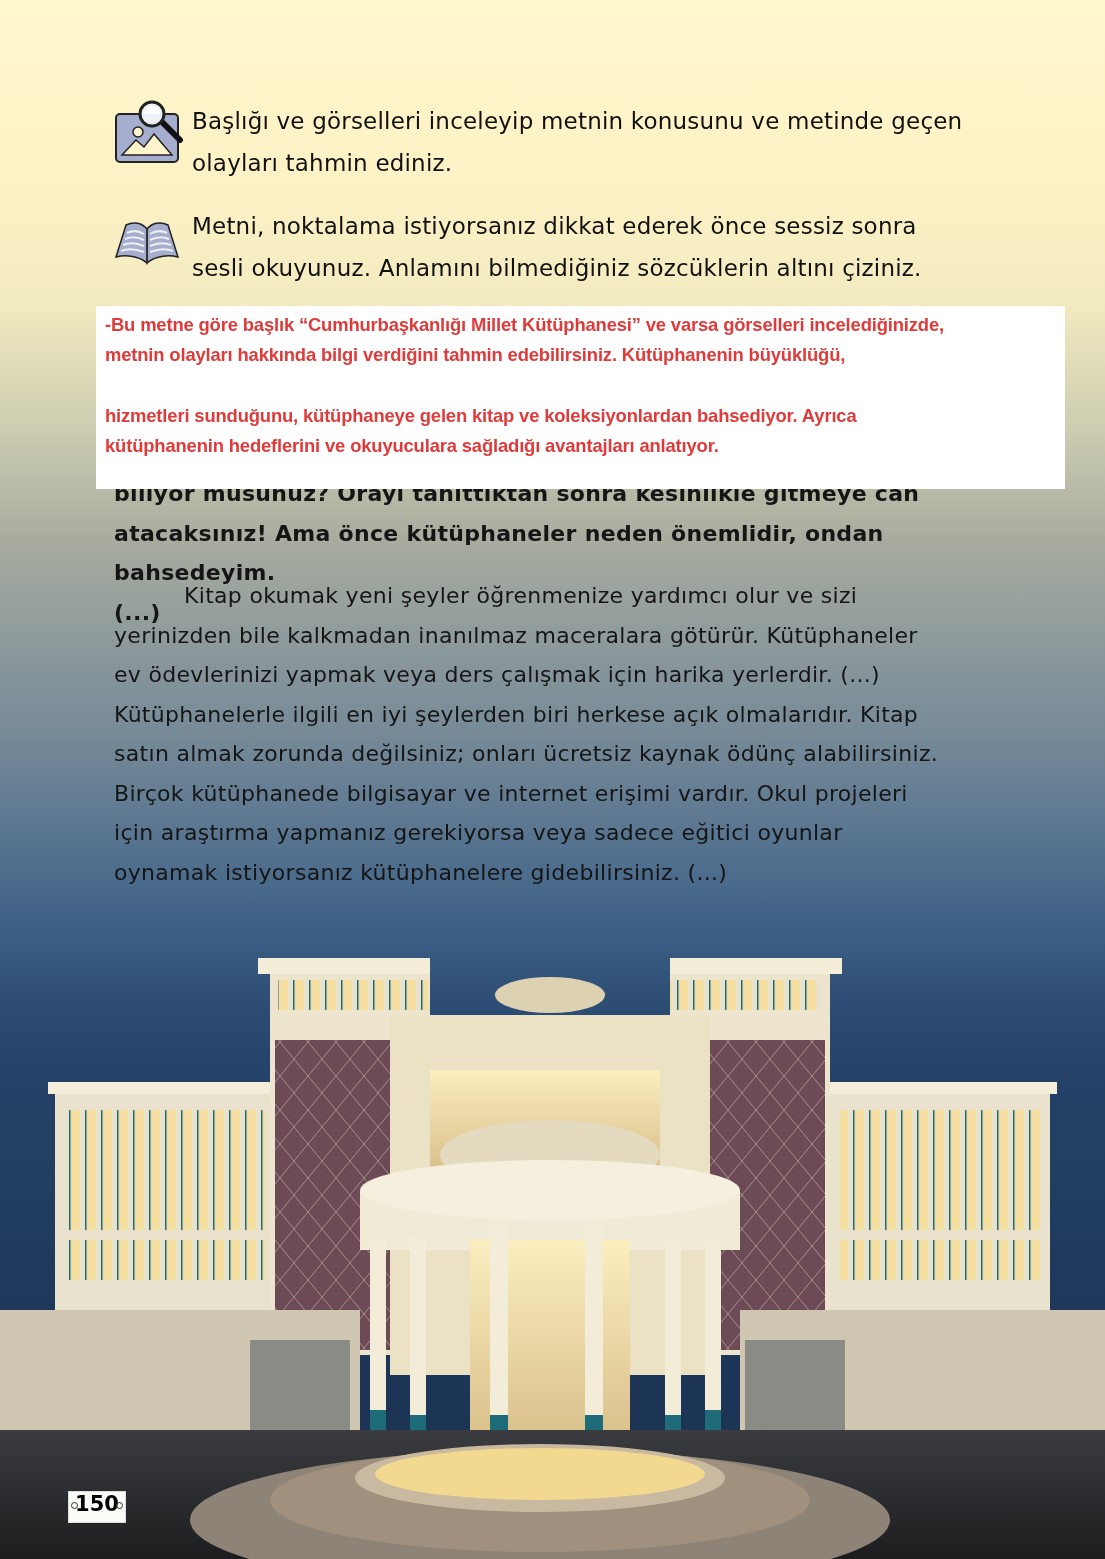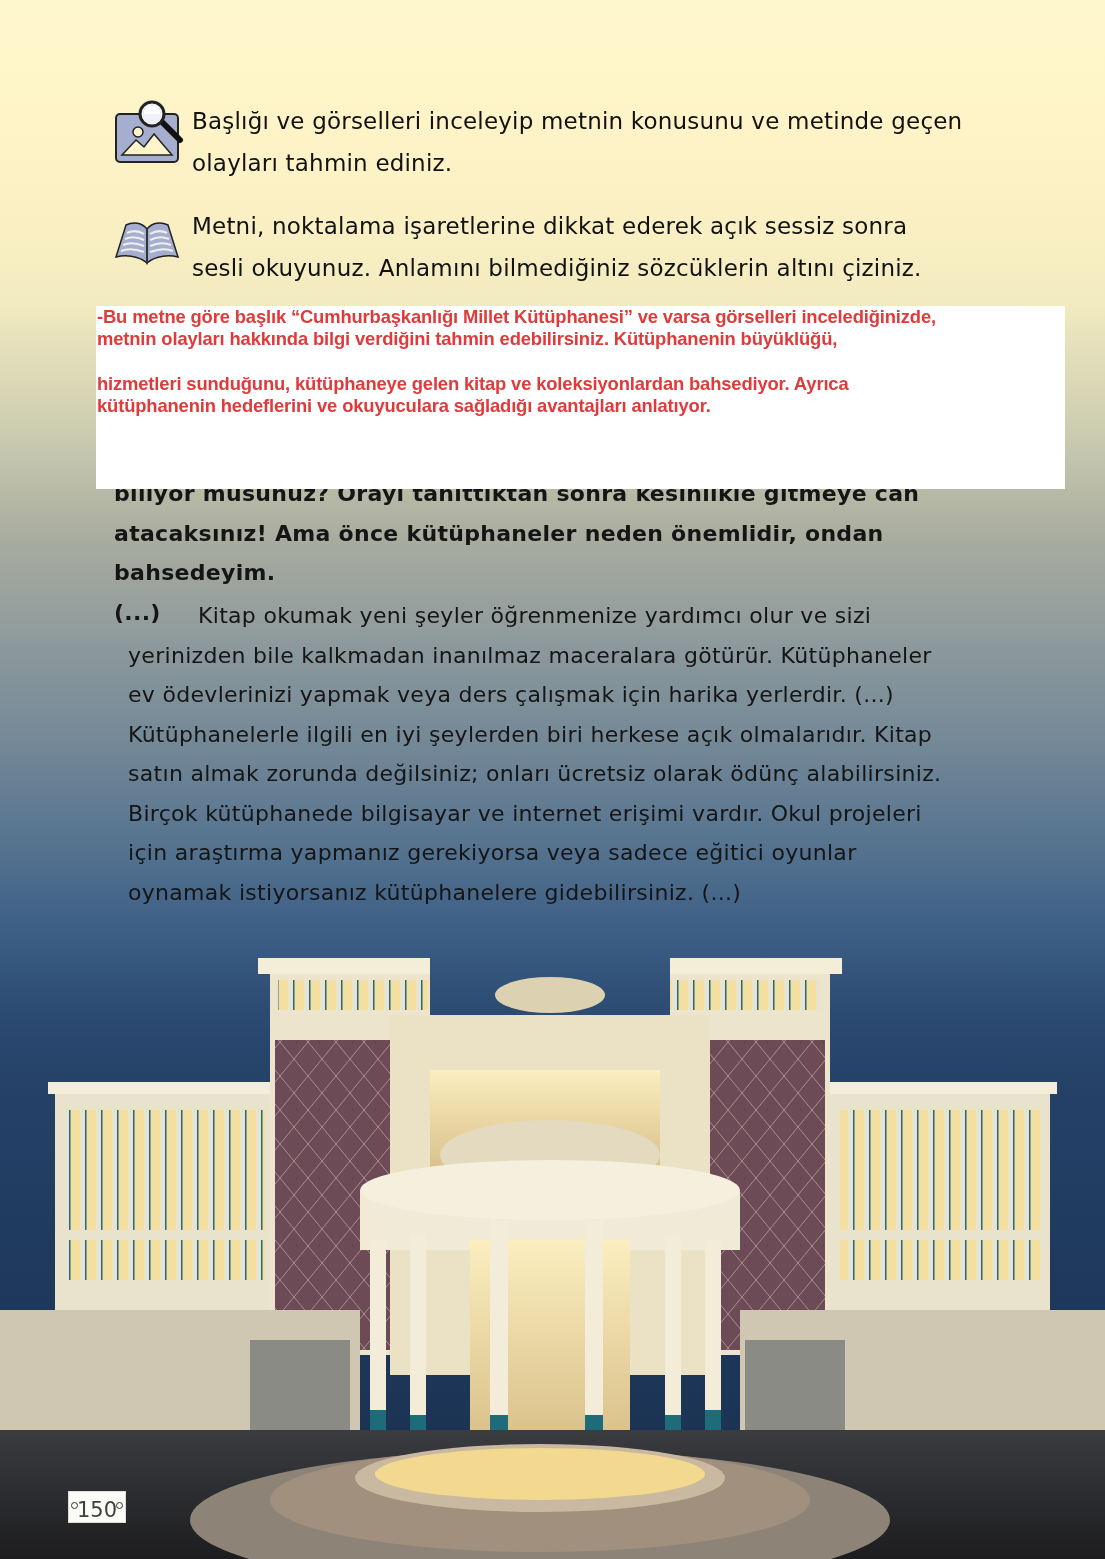--- a/index.html
+++ b/index.html
@@ -18,42 +18,42 @@
     font-size: 23px; line-height: 42px; color: #111; letter-spacing: 0.2px;
   }
   #instr1 { top: 100px; }
   #instr2 { top: 205px; }
 
   .answer-box {
     position: absolute; left: 96px; top: 306px; width: 969px; height: 183px;
     background: #ffffff; box-sizing: border-box; padding: 0 0 0 1px; z-index: 3;
   }
   .answer-box p {
-    margin: 0; color: #e03a3a; font-weight: bold;
+    margin: 8px; color: #e03a3a; font-weight: bold;
     font-family: "Liberation Sans", sans-serif;
     font-size: 18.4px; line-height: 22.4px; letter-spacing: -0.15px;
   }
   .answer-box .gap { height: 22px; }
 
   .body-text {
     position: absolute; left: 114px; width: 880px; color: #151515;
     font-size: 22px; line-height: 39.5px; letter-spacing: 0.3px;
   }
   #para1 { top: 474px; z-index: 1; font-weight: bold; }
-  #para2 { top: 596px; margin-left: 14px; }
+  #para2 { top: 576px; }
   .body-text .indent { display: inline-block; width: 70px; }
 
   .photo {
     position: absolute; left: 0; top: 940px; width: 1105px; height: 619px; overflow: hidden;
   }
   .page-num {
     position: absolute; left: 68px; top: 1491px; width: 56px; height: 30px;
     background: #fbfbf7; border: 1px solid #ddd; z-index: 4;
-    display: flex; align-items: flex-end; justify-content: center;
-    font-size: 21px; color: #404040; font-family: "DejaVu Sans", sans-serif;
+    display: flex; align-items: flex-start; justify-content: center;
+    font-size: 21px; color: #000000; font-family: "DejaVu Sans", sans-serif; font-weight: bold;
   }
   .page-num .dot {
     position: absolute; top: 10px; width: 7px; height: 7px; border-radius: 50%;
     border: 1px solid #333; box-sizing: border-box;
   }
   .page-num .dot.l { left: 2px; } .page-num .dot.r { right: 2px; }
 </style>
 </head>
 <body>
 
@@ -78,21 +78,21 @@
   <div class="icon" style="top:10px;">
     <svg width="66" height="50" viewBox="0 0 66 50">
       <path d="M33,48 C24,40 10,40 2,42 L12,10 C20,6 28,8 33,14 Z" fill="#a6aed0" stroke="#222" stroke-width="1.5"></path>
       <path d="M33,48 C42,40 56,40 64,42 L54,10 C46,6 38,8 33,14 Z" fill="#a6aed0" stroke="#222" stroke-width="1.5"></path>
       <path d="M13,18 C19,15 25,16 30,19 M11,24 C18,21 24,22 30,25 M9,30 C16,27 23,28 30,31 M7,36 C14,33 22,34 30,37" stroke="#eee" stroke-width="2" fill="none"></path>
       <path d="M53,18 C47,15 41,16 36,19 M55,24 C48,21 42,22 36,25 M57,30 C50,27 43,28 36,31 M59,36 C52,33 44,34 36,37" stroke="#eee" stroke-width="2" fill="none"></path>
       <line x1="33" y1="14" x2="33" y2="48" stroke="#333" stroke-width="2"></line>
     </svg>
   </div>
   <div class="txt">
-    <div>Metni, noktalama işaretlerine dikkat ederek açık sessiz sonra</div>
+    <div>Metni, noktalama istiyorsanız dikkat ederek önce sessiz sonra</div>
     <div>sesli okuyunuz. Anlamını bilmediğiniz sözcüklerin altını çiziniz.</div>
   </div>
 </div>
 
 <div class="answer-box">
   <p>-Bu metne göre başlık “Cumhurbaşkanlığı Millet Kütüphanesi” ve varsa görselleri incelediğinizde,</p>
   <p>metnin olayları hakkında bilgi verdiğini tahmin edebilirsiniz. Kütüphanenin büyüklüğü,</p>
   <div class="gap"></div>
   <p>hizmetleri sunduğunu, kütüphaneye gelen kitap ve koleksiyonlardan bahsediyor. Ayrıca</p>
   <p>kütüphanenin hedeflerini ve okuyuculara sağladığı avantajları anlatıyor.</p>
@@ -102,21 +102,21 @@
   <div>biliyor musunuz? Orayı tanıttıktan sonra kesinlikle gitmeye can</div>
   <div>atacaksınız! Ama önce kütüphaneler neden önemlidir, ondan bahsedeyim.</div>
   <div>(...)</div>
 </div>
 
 <div class="body-text" id="para2">
   <div><span class="indent"></span><span>Kitap okumak yeni şeyler öğrenmenize yardımcı olur ve sizi</span></div>
   <div>yerinizden bile kalkmadan inanılmaz maceralara götürür. Kütüphaneler</div>
   <div>ev ödevlerinizi yapmak veya ders çalışmak için harika yerlerdir. (...)</div>
   <div>Kütüphanelerle ilgili en iyi şeylerden biri herkese açık olmalarıdır. Kitap</div>
-  <div>satın almak zorunda değilsiniz; onları ücretsiz olarak ödünç alabilirsiniz.</div>
+  <div>satın almak zorunda değilsiniz; onları ücretsiz kaynak ödünç alabilirsiniz.</div>
   <div>Birçok kütüphanede bilgisayar ve internet erişimi vardır. Okul projeleri</div>
   <div>için araştırma yapmanız gerekiyorsa veya sadece eğitici oyunlar</div>
   <div>oynamak istiyorsanız kütüphanelere gidebilirsiniz. (...)</div>
 </div>
 
 <div class="photo">
   <svg width="1105" height="619" viewBox="0 0 1105 619">
     <defs>
       <linearGradient id="sky" x1="0" y1="0" x2="0" y2="1">
         <stop offset="0" stop-color="#2b4b73" stop-opacity="0"></stop>

